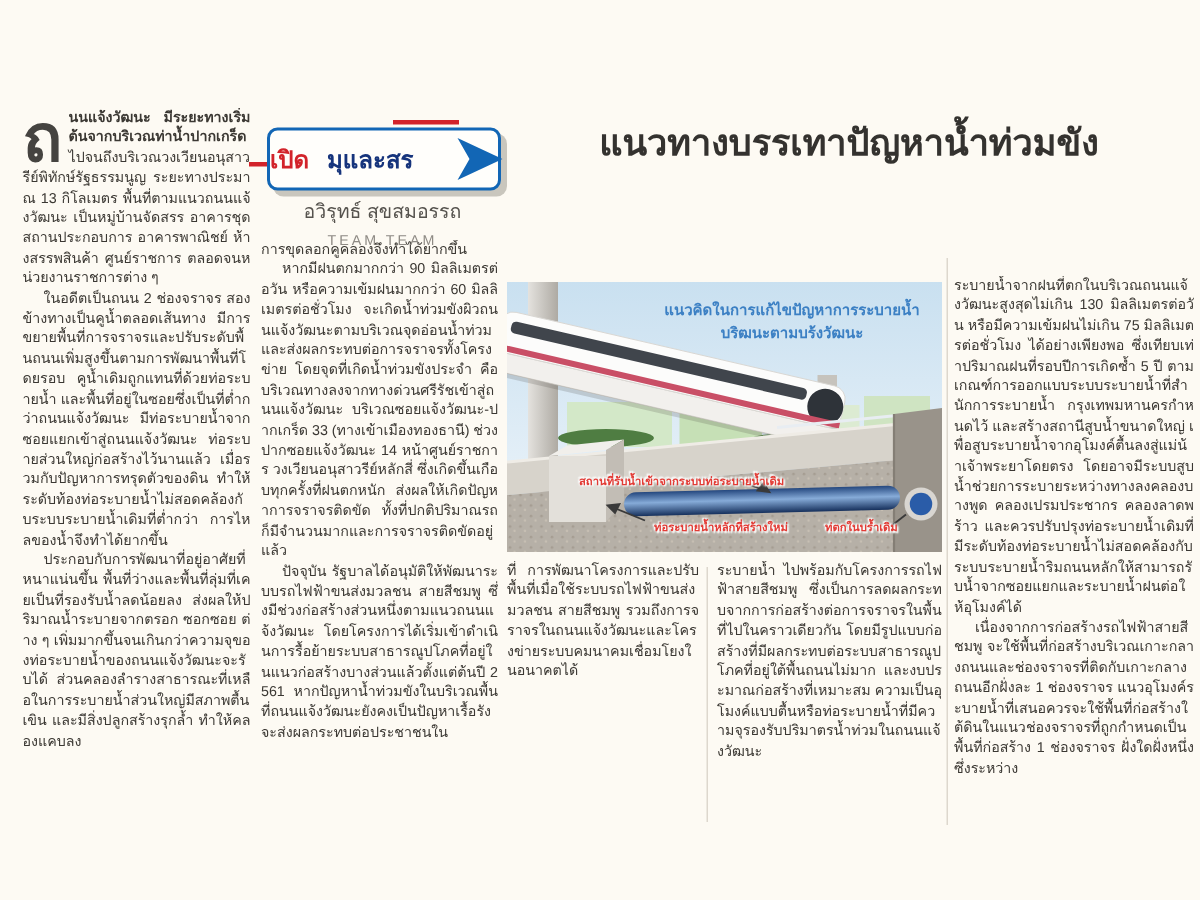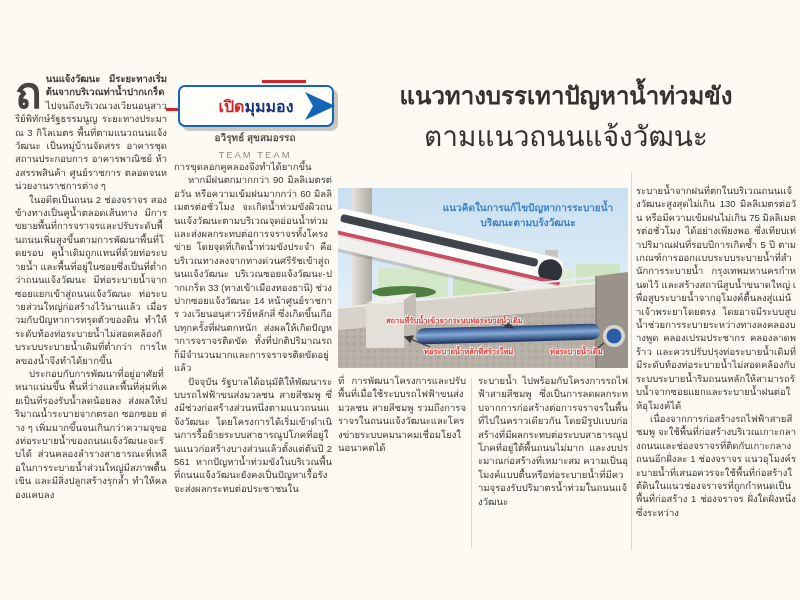--- a/index.html
+++ b/index.html
@@ -5,26 +5,26 @@
   html,body{margin:0;padding:0;}
   body{font-family:"Liberation Sans","DejaVu Sans",sans-serif;}
   .page{position:relative;width:800px;height:600px;background:#fdfaf3;overflow:hidden;}
 
   
   .dash{position:absolute;background:#d2232a;height:3px;z-index:1;}
   .dash-left{left:166px;top:108px;width:16px;}
   .dash-top{left:262px;top:80px;width:44px;}
   .sign{position:absolute;left:178px;top:85px;width:152px;height:38px;background:#fffefb;
         border:2.5px solid #1266b5;border-radius:7px;box-shadow:4px 4px 0 rgba(150,145,135,.5);
-        display:flex;align-items:center;justify-content:center;z-index:2;}
+        display:flex;align-items:center;z-index:2;gap:12px;}
   .sign-open{color:#d2232a;font-weight:bold;font-size:16px;}
   .sign-view{color:#16347c;font-weight:bold;font-size:16px;}
   .sign-arrow{position:absolute;right:-4px;top:3px;}
   .byline{position:absolute;left:185px;top:130px;width:140px;text-align:center;z-index:2;}
-  .byline-name{font-size:10px;font-weight:bold;color:#55524d;}
+  .byline-name{font-size:13px;font-weight:normal;color:#55524d;}
   .byline-org{font-size:9.5px;color:#8e8a84;letter-spacing:2px;margin-top:4px;}
 
   
   .headline{position:absolute;left:332px;top:74px;width:468px;text-align:center;color:#34322f;}
   .headline .h1{font-size:24px;line-height:44px;font-weight:700;white-space:nowrap;}
   .headline .h2{font-size:28px;line-height:38px;font-weight:400;white-space:nowrap;}
 
   
   .col{position:absolute;font-size:9.5px;line-height:13.4px;color:#3b3833;text-align:justify;
        word-break:break-all;overflow-wrap:anywhere;overflow:hidden;}
@@ -41,49 +41,48 @@
   .v2{left:631px;top:172px;height:378px;}
 
   
   .figure{position:absolute;left:338px;top:188px;width:290px;height:180px;overflow:hidden;padding-left:16px;}
   .figure svg{position:absolute;left:0;top:0;}
   .fig-title{position:absolute;top:12px;left:95px;width:190px;text-align:center;color:#3c80c4;
              font-size:10px;line-height:15px;font-weight:bold;z-index:3;}
   .fig-label{position:absolute;color:#e23b35;font-weight:bold;font-size:7.5px;white-space:nowrap;z-index:3;
              text-shadow:0 0 2px #fff,0 0 2px #fff,1px 1px 1px #fff,-1px -1px 1px #fff;}
   .lbl-inlet{top:126px;left:48px;}
-  .lbl-new{top:157px;left:86px;}
+  .lbl-new{top:157px;left:98px;}
   .lbl-old{top:157px;left:212px;}
 </style>
 </head>
 <body>
 
 <div class="page">
 
   <div class="dash dash-left"></div>
   <div class="dash dash-top"></div>
   <div class="sign">
     <span class="sign-open">เปิด</span>
-      <span class="sign-view">มุมมอง</span>
+      <span class="sign-view">มุและสร</span>
     <svg class="sign-arrow" width="34" height="32" viewBox="0 0 34 32">
       <polygon points="3,2 33,16 3,30 11,16" fill="#1266b5"></polygon>
     </svg>
   </div>
   <div class="byline">
     <div class="byline-name">อวิรุทธ์ สุขสมอรรถ</div>
     <div class="byline-org">TEAM TEAM</div>
   </div>
 
   <div class="headline">
     <div class="h1">แนวทางบรรเทาปัญหาน้ำท่วมขัง</div>
-    <div class="h2">ตามแนวถนนแจ้งวัฒนะ</div>
   </div>
 
   <div class="col col1">
-    <p><span class="dropcap">ถ</span><b>นนแจ้งวัฒนะ มีระยะทางเริ่มต้นจากบริเวณท่าน้ำปากเกร็ด</b><span> ไปจนถึงบริเวณวงเวียนอนุสาวรีย์พิทักษ์รัฐธรรมนูญ ระยะทางประมาณ 3 กิโลเมตร พื้นที่ตามแนวถนนแจ้งวัฒนะ เป็นหมู่บ้านจัดสรร อาคารชุด สถานประกอบการ อาคารพาณิชย์ ห้างสรรพสินค้า ศูนย์ราชการ ตลอดจนหน่วยงานราชการต่าง ๆ</span></p>
+    <p><span class="dropcap">ถ</span><b>นนแจ้งวัฒนะ มีระยะทางเริ่มต้นจากบริเวณท่าน้ำปากเกร็ด</b><span> ไปจนถึงบริเวณวงเวียนอนุสาวรีย์พิทักษ์รัฐธรรมนูญ ระยะทางประมาณ 13 กิโลเมตร พื้นที่ตามแนวถนนแจ้งวัฒนะ เป็นหมู่บ้านจัดสรร อาคารชุด สถานประกอบการ อาคารพาณิชย์ ห้างสรรพสินค้า ศูนย์ราชการ ตลอดจนหน่วยงานราชการต่าง ๆ</span></p>
     <p class="ind">ในอดีตเป็นถนน 2 ช่องจราจร สองข้างทางเป็นคูน้ำตลอดเส้นทาง มีการขยายพื้นที่การจราจรและปรับระดับพื้นถนนเพิ่มสูงขึ้นตามการพัฒนาพื้นที่โดยรอบ คูน้ำเดิมถูกแทนที่ด้วยท่อระบายน้ำ และพื้นที่อยู่ในซอยซึ่งเป็นที่ต่ำกว่าถนนแจ้งวัฒนะ มีท่อระบายน้ำจากซอยแยกเข้าสู่ถนนแจ้งวัฒนะ ท่อระบายส่วนใหญ่ก่อสร้างไว้นานแล้ว เมื่อรวมกับปัญหาการทรุดตัวของดิน ทำให้ระดับท้องท่อระบายน้ำไม่สอดคล้องกับระบบระบายน้ำเดิมที่ต่ำกว่า การไหลของน้ำจึงทำได้ยากขึ้น</p>
     <p class="ind">ประกอบกับการพัฒนาที่อยู่อาศัยที่หนาแน่นขึ้น พื้นที่ว่างและพื้นที่ลุ่มที่เคยเป็นที่รองรับน้ำลดน้อยลง ส่งผลให้ปริมาณน้ำระบายจากตรอก ซอกซอย ต่าง ๆ เพิ่มมากขึ้นจนเกินกว่าความจุของท่อระบายน้ำของถนนแจ้งวัฒนะจะรับได้ ส่วนคลองลำรางสาธารณะที่เหลือในการระบายน้ำส่วนใหญ่มีสภาพตื้นเขิน และมีสิ่งปลูกสร้างรุกล้ำ ทำให้คลองแคบลง</p>
   </div>
 
   <div class="col col2">
     <p>การขุดลอกคูคลองจึงทำได้ยากขึ้น</p>
     <p class="ind">หากมีฝนตกมากกว่า 90 มิลลิเมตรต่อวัน หรือความเข้มฝนมากกว่า 60 มิลลิเมตรต่อชั่วโมง จะเกิดน้ำท่วมขังผิวถนนแจ้งวัฒนะตามบริเวณจุดอ่อนน้ำท่วม และส่งผลกระทบต่อการจราจรทั้งโครงข่าย โดยจุดที่เกิดน้ำท่วมขังประจำ คือบริเวณทางลงจากทางด่วนศรีรัชเข้าสู่ถนนแจ้งวัฒนะ บริเวณซอยแจ้งวัฒนะ-ปากเกร็ด 33 (ทางเข้าเมืองทองธานี) ช่วงปากซอยแจ้งวัฒนะ 14 หน้าศูนย์ราชการ วงเวียนอนุสาวรีย์หลักสี่ ซึ่งเกิดขึ้นเกือบทุกครั้งที่ฝนตกหนัก ส่งผลให้เกิดปัญหาการจราจรติดขัด ทั้งที่ปกติปริมาณรถก็มีจำนวนมากและการจราจรติดขัดอยู่แล้ว</p>
     <p class="ind">ปัจจุบัน รัฐบาลได้อนุมัติให้พัฒนาระบบรถไฟฟ้าขนส่งมวลชน สายสีชมพู ซึ่งมีช่วงก่อสร้างส่วนหนึ่งตามแนวถนนแจ้งวัฒนะ โดยโครงการได้เริ่มเข้าดำเนินการรื้อย้ายระบบสาธารณูปโภคที่อยู่ในแนวก่อสร้างบางส่วนแล้วตั้งแต่ต้นปี 2561 หากปัญหาน้ำท่วมขังในบริเวณพื้นที่ถนนแจ้งวัฒนะยังคงเป็นปัญหาเรื้อรัง จะส่งผลกระทบต่อประชาชนใน</p>
   </div>
 
@@ -162,21 +161,21 @@
         <line x1="257" y1="162" x2="266" y2="155"></line>
       </g>
     </svg>
 
     <div class="fig-title">
       <div>แนวคิดในการแก้ไขปัญหาการระบายน้ำ</div>
       <div>บริฒนะตามบร้งวัฒนะ</div>
     </div>
     <div class="fig-label lbl-inlet">สถานที่รับน้ำเข้าจากระบบท่อระบายน้ำเดิม</div>
     <div class="fig-label lbl-new">ท่อระบายน้ำหลักที่สร้างใหม่</div>
-    <div class="fig-label lbl-old">ท่อระบายน้ำเดิม</div>
+    <div class="fig-label lbl-old">ท่ตกในบร้ำเดิม</div>
   </div>
 
   <div class="col col3">
     <p>ที่ การพัฒนาโครงการและปรับพื้นที่เมื่อใช้ระบบรถไฟฟ้าขนส่งมวลชน สายสีชมพู รวมถึงการจราจรในถนนแจ้งวัฒนะและโครงข่ายระบบคมนาคมเชื่อมโยงในอนาคตได้</p>
   </div>
   <div class="col col4">
     <p>ระบายน้ำ ไปพร้อมกับโครงการรถไฟฟ้าสายสีชมพู ซึ่งเป็นการลดผลกระทบจากการก่อสร้างต่อการจราจรในพื้นที่ไปในคราวเดียวกัน โดยมีรูปแบบก่อสร้างที่มีผลกระทบต่อระบบสาธารณูปโภคที่อยู่ใต้พื้นถนนไม่มาก และงบประมาณก่อสร้างที่เหมาะสม ความเป็นอุโมงค์แบบตื้นหรือท่อระบายน้ำที่มีความจุรองรับปริมาตรน้ำท่วมในถนนแจ้งวัฒนะ</p>
   </div>
 
   <div class="col col5">

